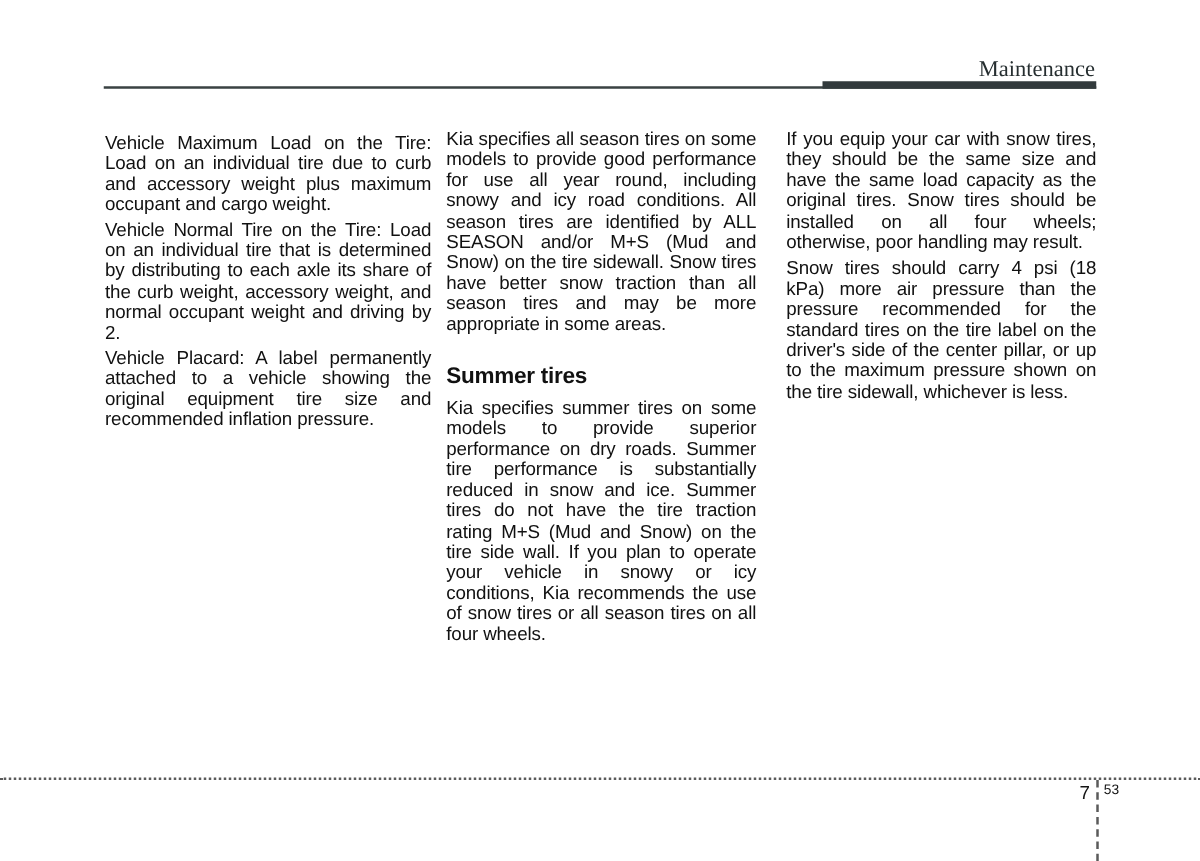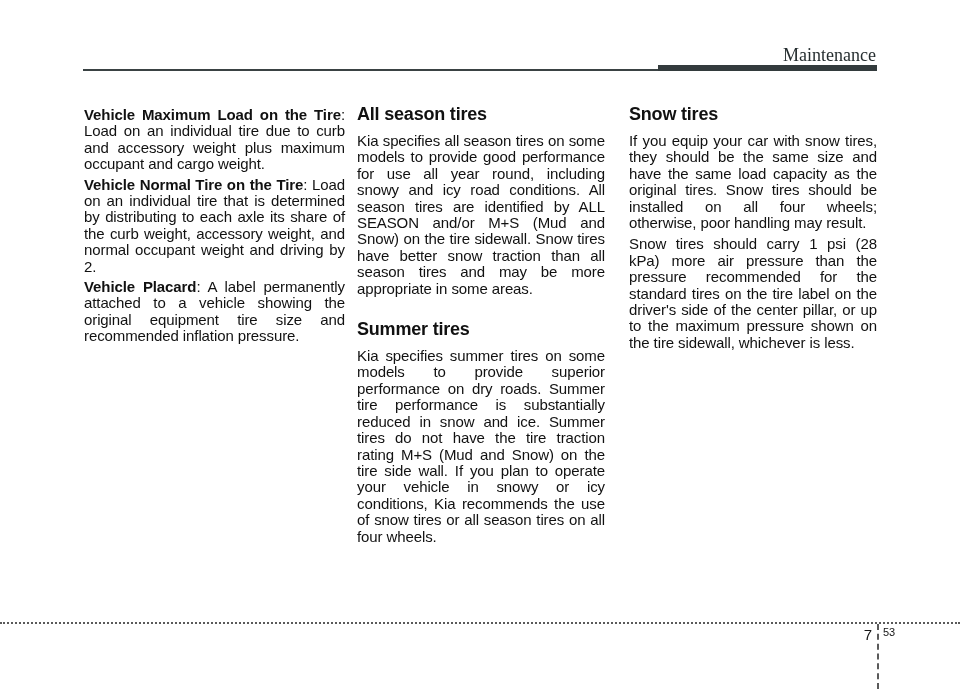--- a/index.html
+++ b/index.html
@@ -50,21 +50,21 @@
     letter-spacing: -0.1px;
     hyphens: auto;
     -webkit-hyphens: auto;
   }
   .col1 { left: 84px;  width: 261px; top: 107px; }
   .col2 { left: 357px; width: 248px; }
   .col3 { left: 629px; width: 248px; }
 
   .para { margin: 0 0 5px 0; }
   .col1 .para { margin: 0 0 4px 0; }
-  .para b { font-weight: bold; margin-top: 36px; }
+  .para b { font-weight: normal; margin-top: 36px; }
 
   h2.heading {
     font-size: 18px;
     line-height: 20px;
     font-weight: bold;
     margin: 0 0 9px 0;
     text-align: left;
     letter-spacing: -0.2px;
   }
   .para + h2.heading { margin-top: 22px; }
@@ -120,29 +120,27 @@
   <div class="header-title">Maintenance</div>
   <div class="header-rule"></div>
   <div class="header-bar"></div>
 
   <div class="col col1">
       <p class="para"><b>Vehicle Maximum Load on the Tire</b>: Load on an individual tire due to curb and accessory weight plus maximum occupant and cargo weight.</p>
       <p class="para"><b>Vehicle Normal Tire on the Tire</b>: Load on an individual tire that is determined by distributing to each axle its share of the curb weight, accessory weight, and normal occupant weight and driving by 2.</p>
       <p class="para"><b>Vehicle Placard</b>: A label permanently attached to a vehicle showing the original equipment tire size and recommended inflation pressure.</p>
     </div>
   <div class="col col2">
-      <h2 class="heading">All season tires</h2>
       <p class="para">Kia specifies all season tires on some models to provide good performance for use all year round, including snowy and icy road conditions. All season tires are identified by ALL SEASON and/or M+S (Mud and Snow) on the tire sidewall. Snow tires have better snow traction than all season tires and may be more appropriate in some areas.</p>
       <h2 class="heading">Summer tires</h2>
       <p class="para">Kia specifies summer tires on some models to provide superior performance on dry roads. Summer tire performance is substantially reduced in snow and ice. Summer tires do not have the tire traction rating M+S (Mud and Snow) on the tire side wall. If you plan to operate your vehicle in snowy or icy conditions, Kia recommends the use of snow tires or all season tires on all four wheels.</p>
     </div>
   <div class="col col3">
-      <h2 class="heading">Snow tires</h2>
       <p class="para">If you equip your car with snow tires, they should be the same size and have the same load capacity as the original tires. Snow tires should be installed on all four wheels; otherwise, poor handling may result.</p>
-      <p class="para">Snow tires should carry 1 psi (28 kPa) more air pressure than the pressure recommended for the standard tires on the tire label on the driver's side of the center pillar, or up to the maximum pressure shown on the tire sidewall, whichever is less.</p>
+      <p class="para">Snow tires should carry 4 psi (18 kPa) more air pressure than the pressure recommended for the standard tires on the tire label on the driver's side of the center pillar, or up to the maximum pressure shown on the tire sidewall, whichever is less.</p>
     </div>
 
   <div class="foot-dotted"></div>
   <div class="foot-vline"></div>
   <div class="chap">7</div>
   <div class="pageno">53</div>
 
 </div>
 
 </body></html>

